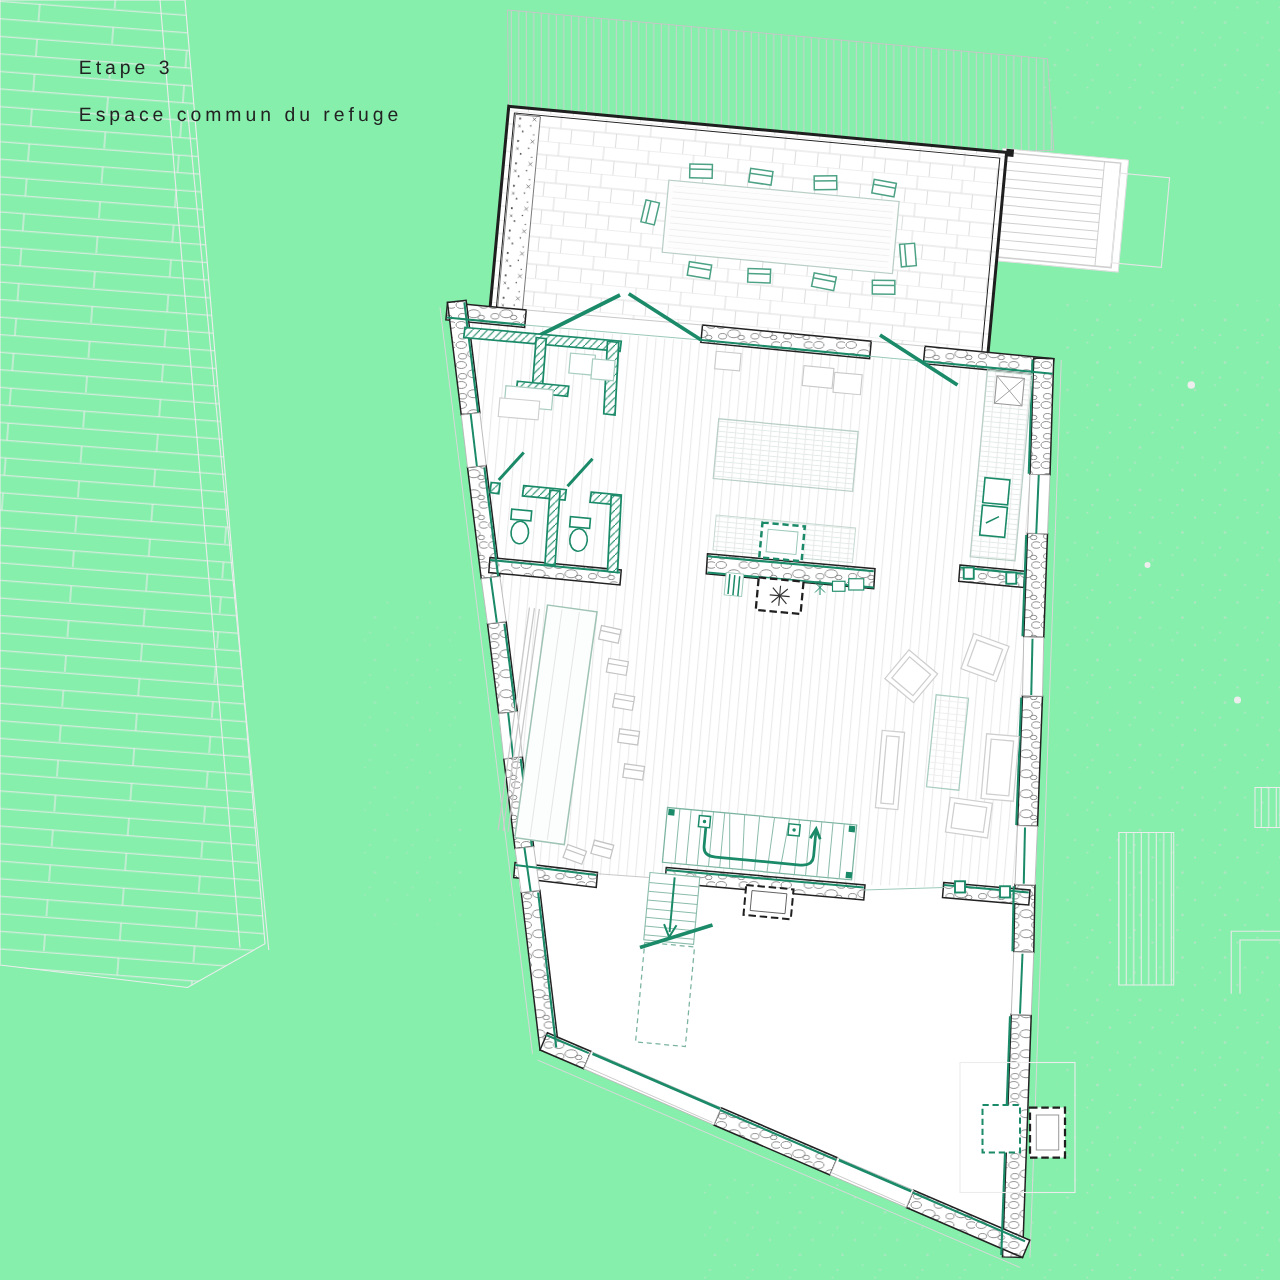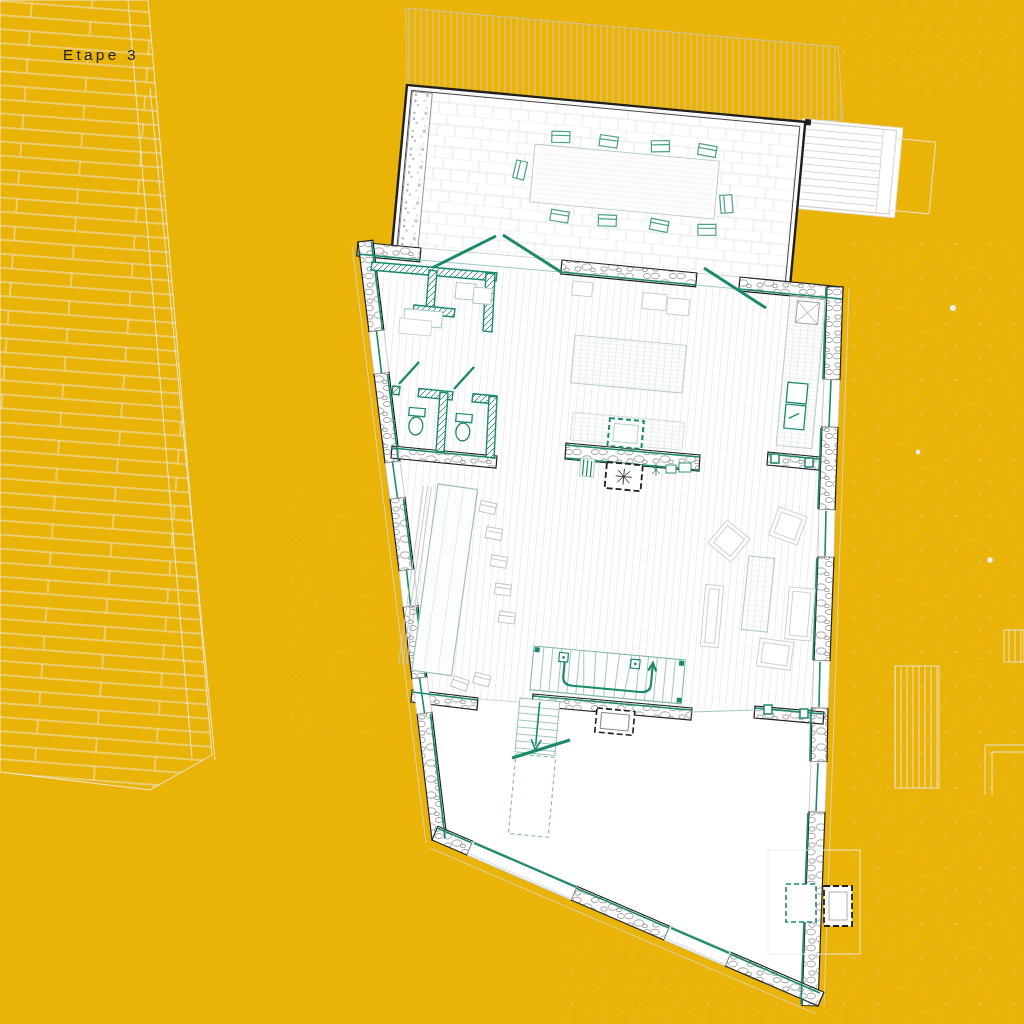--- a/index.html
+++ b/index.html
@@ -1,16 +1,16 @@
 <!DOCTYPE html>
 <html><head>
 <meta charset="utf-8">
 <style>
   html,body{margin:0;padding:0;background:#fff;}
-  .canvas{position:relative;width:1024px;height:1024px;background:#eab308;overflow:hidden;
+  .canvas{position:relative;width:1024px;height:1024px;background:#86efac;overflow:hidden;
           font-family:"Liberation Sans",sans-serif;}
   .plan-title{position:absolute;left:63px;top:36px;color:#222;font-size:15.5px;font-weight:500;
               letter-spacing:3.2px;line-height:38px;white-space:nowrap;}
   svg{position:absolute;left:0;top:0;}
 </style>
 </head>
 <body>
 
 <div class="canvas">
 
@@ -491,15 +491,16 @@
     <rect x="768" y="850" width="92" height="104" fill="none" stroke="#ececec" stroke-width="0.9"></rect>
     <rect x="786" y="884" width="30" height="38" fill="#fff" stroke="#1b8a68" stroke-width="1.6" stroke-dasharray="5 3"></rect>
     <rect x="824" y="886" width="28" height="40" fill="#fff" stroke="#1f1f1f" stroke-width="1.8" stroke-dasharray="6 3"></rect>
     <rect x="829" y="892" width="18" height="28" fill="none" stroke="#888" stroke-width="0.7"></rect>
   </g>
 </g>
 </svg>
 
 <div class="plan-title">
   <div>Etape 3</div>
+  <div>Espace commun du refuge</div>
 </div>
 
 </div>
 
 </body></html>

